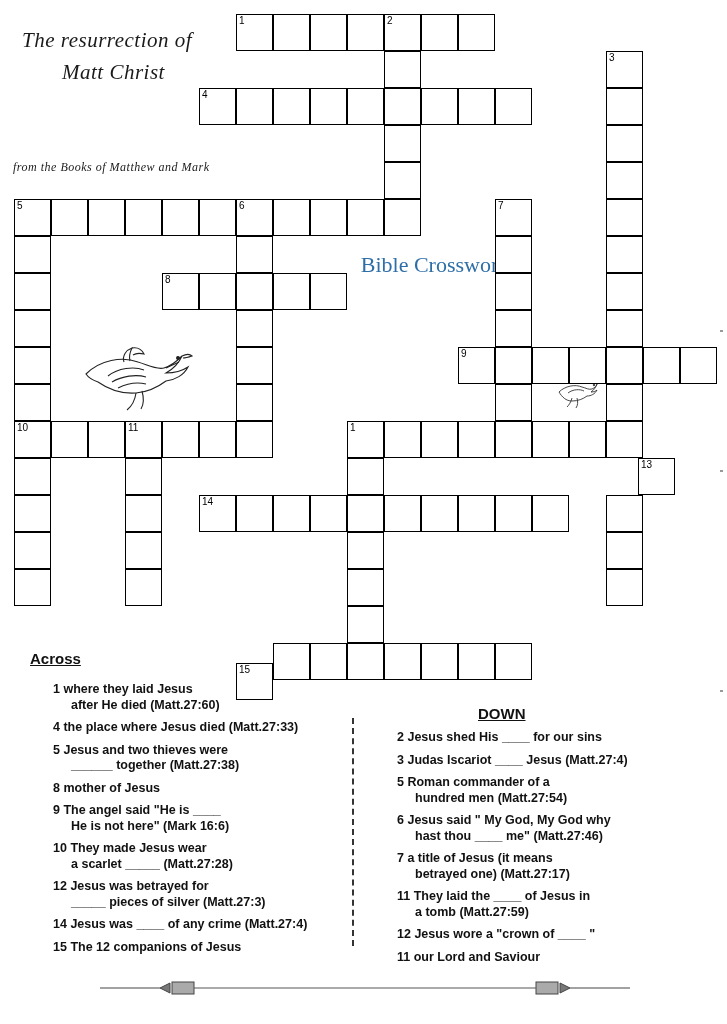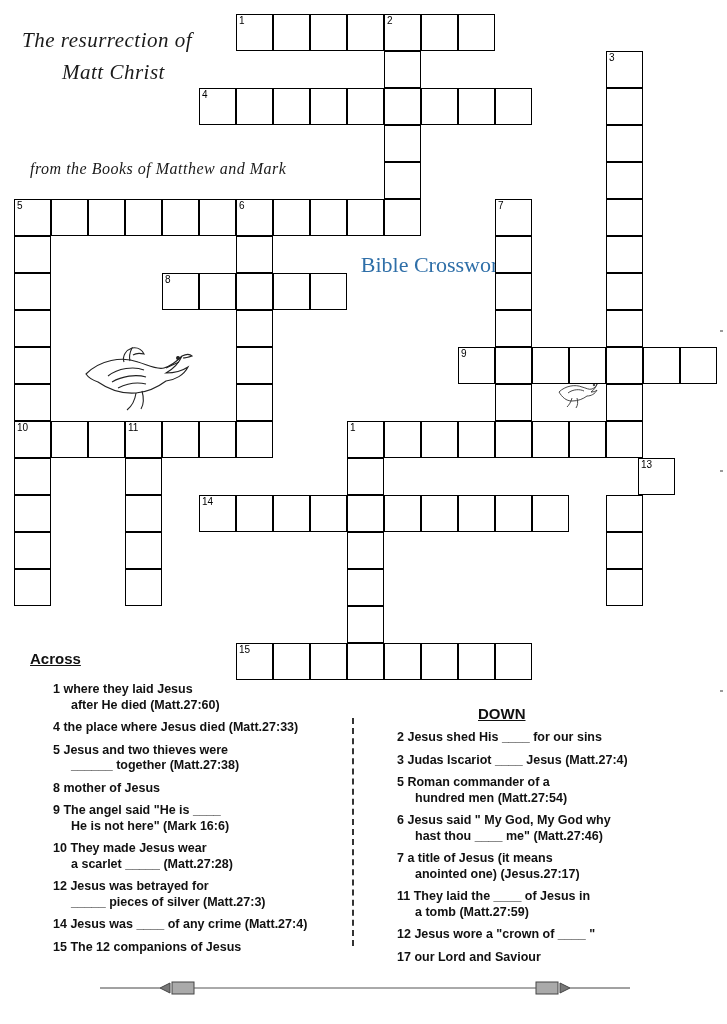--- a/index.html
+++ b/index.html
@@ -16,21 +16,21 @@
   
   .title-script{
     position:absolute;
     font-family:"Liberation Serif", serif;
     font-style:italic;
     color:#1a1a1a;
     letter-spacing:.5px;
   }
   #title-line1{left:22px;top:28px;font-size:21px;}
   #title-line2{left:62px;top:60px;font-size:21px;}
-  #subtitle{left:30px;top:160px;font-size:16px;}
+  #subtitle{left:13px;top:160px;font-size:12px;}
 
   .bible-title{
     position:absolute;
     color:#2f6fa8;
     font-family:"Liberation Serif", serif;
     font-size:22px;
     text-align:center;
     width:260px;
   }
   #bible-title-1{left:305px;top:252px;}
@@ -230,21 +230,21 @@
       <div class="cell" style="left: 606px; top: 495px; width: 37px; height: 37px;"></div>
       <div class="cell" style="left: 14px; top: 532px; width: 37px; height: 37px;"></div>
       <div class="cell" style="left: 125px; top: 532px; width: 37px; height: 37px;"></div>
       <div class="cell" style="left: 347px; top: 532px; width: 37px; height: 37px;"></div>
       <div class="cell" style="left: 606px; top: 532px; width: 37px; height: 37px;"></div>
       <div class="cell" style="left: 14px; top: 569px; width: 37px; height: 37px;"></div>
       <div class="cell" style="left: 125px; top: 569px; width: 37px; height: 37px;"></div>
       <div class="cell" style="left: 347px; top: 569px; width: 37px; height: 37px;"></div>
       <div class="cell" style="left: 606px; top: 569px; width: 37px; height: 37px;"></div>
       <div class="cell" style="left: 347px; top: 606px; width: 37px; height: 37px;"></div>
-      <div class="cell" style="left: 236px; top: 643px; width: 37px; height: 37px; text-align: right;">
+      <div class="cell" style="left: 236px; top: 663px; width: 37px; height: 37px; text-align: right;">
         <span class="num">15</span>
       </div>
       <div class="cell" style="left: 273px; top: 643px; width: 37px; height: 37px;"></div>
       <div class="cell" style="left: 310px; top: 643px; width: 37px; height: 37px;"></div>
       <div class="cell" style="left: 347px; top: 643px; width: 37px; height: 37px;"></div>
       <div class="cell" style="left: 384px; top: 643px; width: 37px; height: 37px;"></div>
       <div class="cell" style="left: 421px; top: 643px; width: 37px; height: 37px;"></div>
       <div class="cell" style="left: 458px; top: 643px; width: 37px; height: 37px;"></div>
       <div class="cell" style="left: 495px; top: 643px; width: 37px; height: 37px;"></div>
     </div>
@@ -328,31 +328,31 @@
       <div class="clue">
         <span class="ln">5  Roman commander of a</span>
         <span class="ln indent">hundred men (Matt.27:54)</span>
       </div>
       <div class="clue">
         <span class="ln">6  Jesus said " My God, My God  why</span>
         <span class="ln indent">hast thou ____ me" (Matt.27:46)</span>
       </div>
       <div class="clue">
         <span class="ln">7  a title of Jesus (it means</span>
-        <span class="ln indent">anointed one) (Jesus.27:17)</span>
+        <span class="ln indent">betrayed one) (Matt.27:17)</span>
       </div>
       <div class="clue">
         <span class="ln">11 They laid the ____ of Jesus in</span>
         <span class="ln indent">a tomb (Matt.27:59)</span>
       </div>
       <div class="clue">
         <span class="ln">12 Jesus wore a "crown of ____ "</span>
       </div>
       <div class="clue">
-        <span class="ln">17 our Lord and Saviour</span>
+        <span class="ln">11 our Lord and Saviour</span>
       </div>
     </div>
 
   <svg id="footer-ornament" viewBox="0 0 530 20">
     <g stroke="#444" fill="none" stroke-width="1">
       <path d="M0 10 L60 10"></path>
       <path d="M470 10 L530 10"></path>
       <path d="M60 10 l10 -5 l0 10 z" fill="#777"></path>
       <path d="M470 10 l-10 -5 l0 10 z" fill="#777"></path>
       <rect x="72" y="4" width="22" height="12" fill="#aaa" stroke="#444"></rect>

